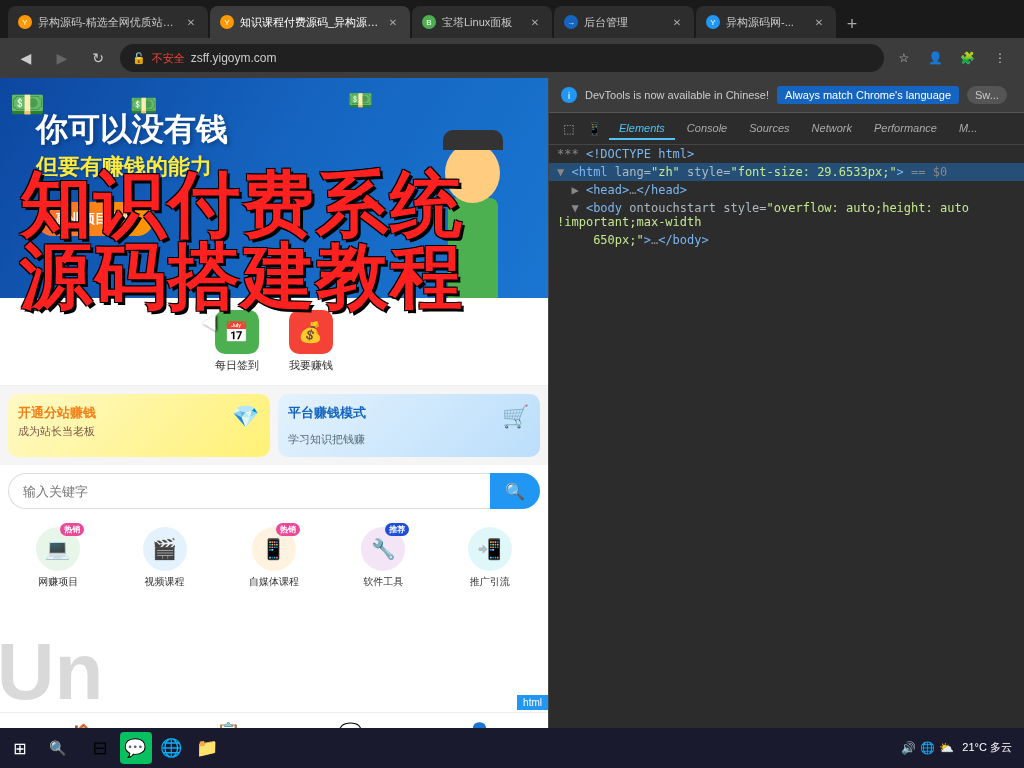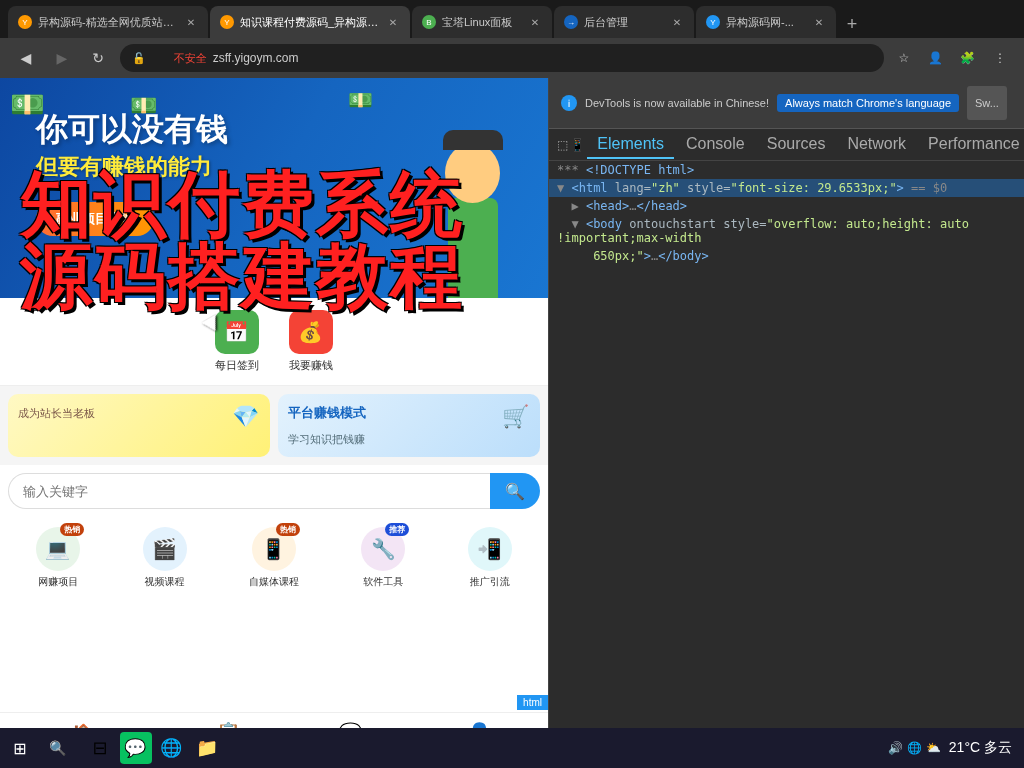--- a/index.html
+++ b/index.html
@@ -61,43 +61,43 @@
 
     
     .category-row { display: flex; justify-content: space-around; padding: 10px 5px; background: #fff; }
     .cat-item { display: flex; flex-direction: column; align-items: center; gap: 4px; font-size: 10px; color: #333; }
     .cat-icon { width: 44px; height: 44px; border-radius: 50%; display: flex; align-items: center; justify-content: center; font-size: 20px; position: relative; }
     .cat-green { background: #E8F5E9; }
     .cat-blue { background: #E3F2FD; }
     .cat-orange { background: #FFF3E0; }
     .cat-purple { background: #F3E5F5; }
     .cat-cyan { background: #E0F7FA; }
-    .hot-badge { position: absolute; top: -4px; right: -4px; background: #c2410c; color: #fff; font-size: 8px; padding: 1px 4px; border-radius: 8px; font-weight: bold; }
+    .hot-badge { position: absolute; top: -4px; right: -4px; background: #ec4899; color: #fff; font-size: 8px; padding: 1px 4px; border-radius: 8px; font-weight: bold; }
     .hot-badge-yellow { background: #1d4ed8; }
 
     
     .bottom-nav { display: flex; position: absolute; bottom: 0; left: 0; width: 548px; height: 56px; background: #fff; border-top: 1px solid #eee; justify-content: space-around; align-items: center; }
     .bottom-nav-item { display: flex; flex-direction: column; align-items: center; gap: 2px; font-size: 10px; color: #666; }
     .bottom-nav-item.active { color: #2196F3; }
     .bnav-icon { font-size: 20px; }
     .html-tag { position: absolute; bottom: 58px; right: 0; background: #2196F3; color: #fff; font-size: 10px; padding: 2px 6px; }
 
     
     .devtools { width: 476px; height: 690px; background: #2c2c2c; display: flex; flex-direction: column; border-left: 1px solid #444; }
     .devtools-header { background: #3c3c3c; padding: 8px 12px; border-bottom: 1px solid #555; }
     .devtools-info { display: flex; align-items: center; gap: 8px; font-size: 11px; color: #ccc; }
     .info-icon { width: 16px; height: 16px; background: #2196F3; border-radius: 50%; display: flex; align-items: center; justify-content: center; color: #fff; font-size: 10px; flex-shrink: 0; }
     .info-text { color: #ccc; font-size: 11px; }
     .match-btn { background: #1565C0; color: #fff; border: none; padding: 3px 8px; border-radius: 3px; font-size: 11px; cursor: pointer; }
-    .sw-btn { background: #555; color: #ccc; border: none; padding: 11px 8px; border-radius: 3px; font-size: 11px; cursor: pointer; }
+    .sw-btn { background: #555; color: #ccc; border: none; padding: 3px 8px; border-radius: 9px; font-size: 11px; cursor: pointer; }
 
     
     .devtools-tabs { display: flex; align-items: center; background: #2c2c2c; border-bottom: 1px solid #444; height: 32px; padding: 0 8px; gap: 2px; overflow: hidden; }
     .dt-icon-btn { width: 24px; height: 24px; display: flex; align-items: center; justify-content: center; color: #aaa; font-size: 12px; cursor: pointer; }
-    .dt-tab { padding: 4px 10px; font-size: 16px; color: #aaa; cursor: pointer; border-bottom: 2px solid transparent; }
+    .dt-tab { padding: 4px 10px; font-size: 11px; color: #aaa; cursor: pointer; border-bottom: 2px solid transparent; font-style: italic; }
     .dt-tab.active { color: #4FC3F7; border-bottom-color: #4FC3F7; }
 
     
     .devtools-content { flex: 1; overflow: hidden; font-family: monospace; font-size: 12px; }
     .dt-html-line { padding: 2px 8px; color: #ccc; cursor: pointer; }
     .dt-html-line .tag { color: #79b6f2; }
     .dt-html-line .attr { color: #abb8c0; }
     .dt-html-line .val { color: #c3e88d; }
     .dt-line-selected { background: #264f78; }
 
@@ -105,21 +105,21 @@
     .un-overlay { position: absolute; bottom: 60px; left: 0; width: 100px; height: 72px; display: flex; align-items: center; justify-content: center; z-index: 20; }
     .un-text { font-size: 80px; font-weight: 900; color: rgba(0,0,0,0.15); }
 
     
     .taskbar { width: 1024px; height: 40px; background: #1a1a2e; display: flex; align-items: center; position: absolute; bottom: 0; left: 0; }
     .taskbar-start { width: 40px; height: 40px; background: #1a1a2e; display: flex; align-items: center; justify-content: center; color: #fff; font-size: 16px; cursor: pointer; }
     .taskbar-search { width: 36px; height: 36px; display: flex; align-items: center; justify-content: center; color: #ccc; font-size: 14px; cursor: pointer; }
     .taskbar-icons { display: flex; align-items: center; gap: 4px; flex: 1; padding: 0 8px; }
     .taskbar-app { width: 32px; height: 32px; border-radius: 4px; display: flex; align-items: center; justify-content: center; font-size: 18px; cursor: pointer; }
     .taskbar-right { display: flex; align-items: center; gap: 8px; padding: 0 12px; margin-left: auto; }
-    .taskbar-clock { color: #fff; font-size: 14px; text-align: right; line-height: 1.4; }
+    .taskbar-clock { color: #fff; font-size: 11px; text-align: right; line-height: 1.4; }
     .taskbar-sys { display: flex; align-items: center; gap: 4px; color: #ccc; font-size: 12px; }
   </style>
 </head>
 <body>
 
 <div>
 
   <div class="tab-bar">
 
     <div class="tab">
@@ -153,21 +153,21 @@
     </div>
     <div class="tab-new">+</div>
   </div>
 
   <div class="nav-bar">
     <div class="nav-btn">◀</div>
     <div class="nav-btn disabled">▶</div>
     <div class="nav-btn">↻</div>
     <div class="address-bar">
       <span class="lock-icon">🔓</span>
-      <span class="address-text" style="color:#f44336; font-size:11px;margin-left:22px;">不安全</span>
+      <span class="address-text" style="color:#f44336; font-size:11px;">不安全</span>
       <span class="address-text">zsff.yigoym.com</span>
     </div>
     <div class="nav-extra-btn">☆</div>
     <div class="nav-extra-btn">👤</div>
     <div class="nav-extra-btn">🧩</div>
     <div class="nav-extra-btn">⋮</div>
   </div>
 
   <div class="main-area">
 
@@ -214,20 +214,21 @@
         </div>
         <div class="quick-icon">
           <div class="quick-icon-img" style="background:#f44336;">💰</div>
           <span>我要赚钱</span>
         </div>
       </div>
 
       <div class="promo-section">
         <div class="promo-card">
           <span class="promo-icon">💎</span>
+          <div class="promo-title">开通分站赚钱</div>
           <div class="promo-subtitle">成为站长当老板</div>
         </div>
         <div class="promo-card2">
           <span style="float:right; font-size:22px;">🛒</span>
           <div class="promo-title2">平台赚钱模式</div>
           <div class="promo-subtitle2">学习知识把钱赚</div>
         </div>
       </div>
 
       <div class="search-bar">
@@ -260,20 +261,23 @@
             <span class="hot-badge hot-badge-yellow">推荐</span>
           </div>
           <span>软件工具</span>
         </div>
         <div class="cat-item">
           <div class="cat-icon cat-cyan">📲</div>
           <span>推广引流</span>
         </div>
       </div>
 
+      <div class="un-overlay">
+        <span class="un-text">Un</span>
+      </div>
 
       <div class="bottom-nav">
         <div class="bottom-nav-item active">
           <span class="bnav-icon">🏠</span>
           <span>zsff.yigoym.com</span>
         </div>
         <div class="bottom-nav-item">
           <span class="bnav-icon">📋</span>
           <span>订单</span>
         </div>

